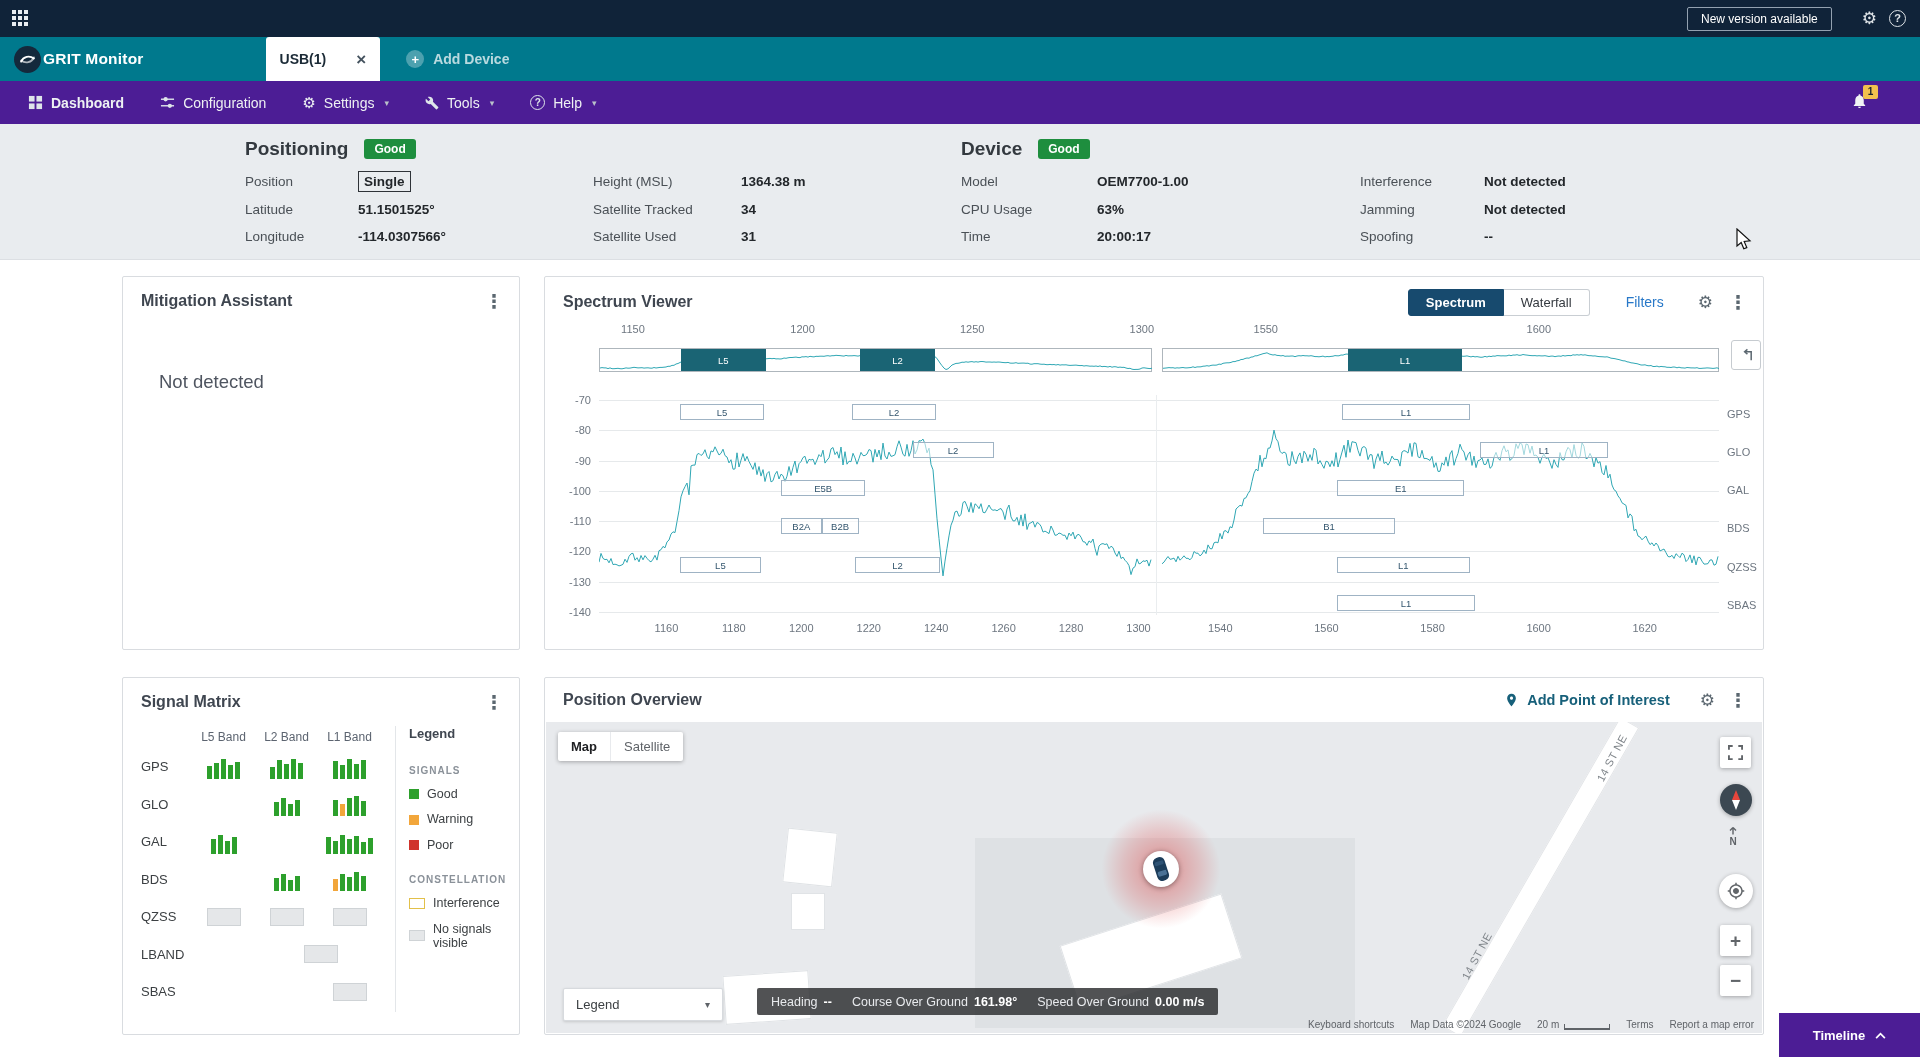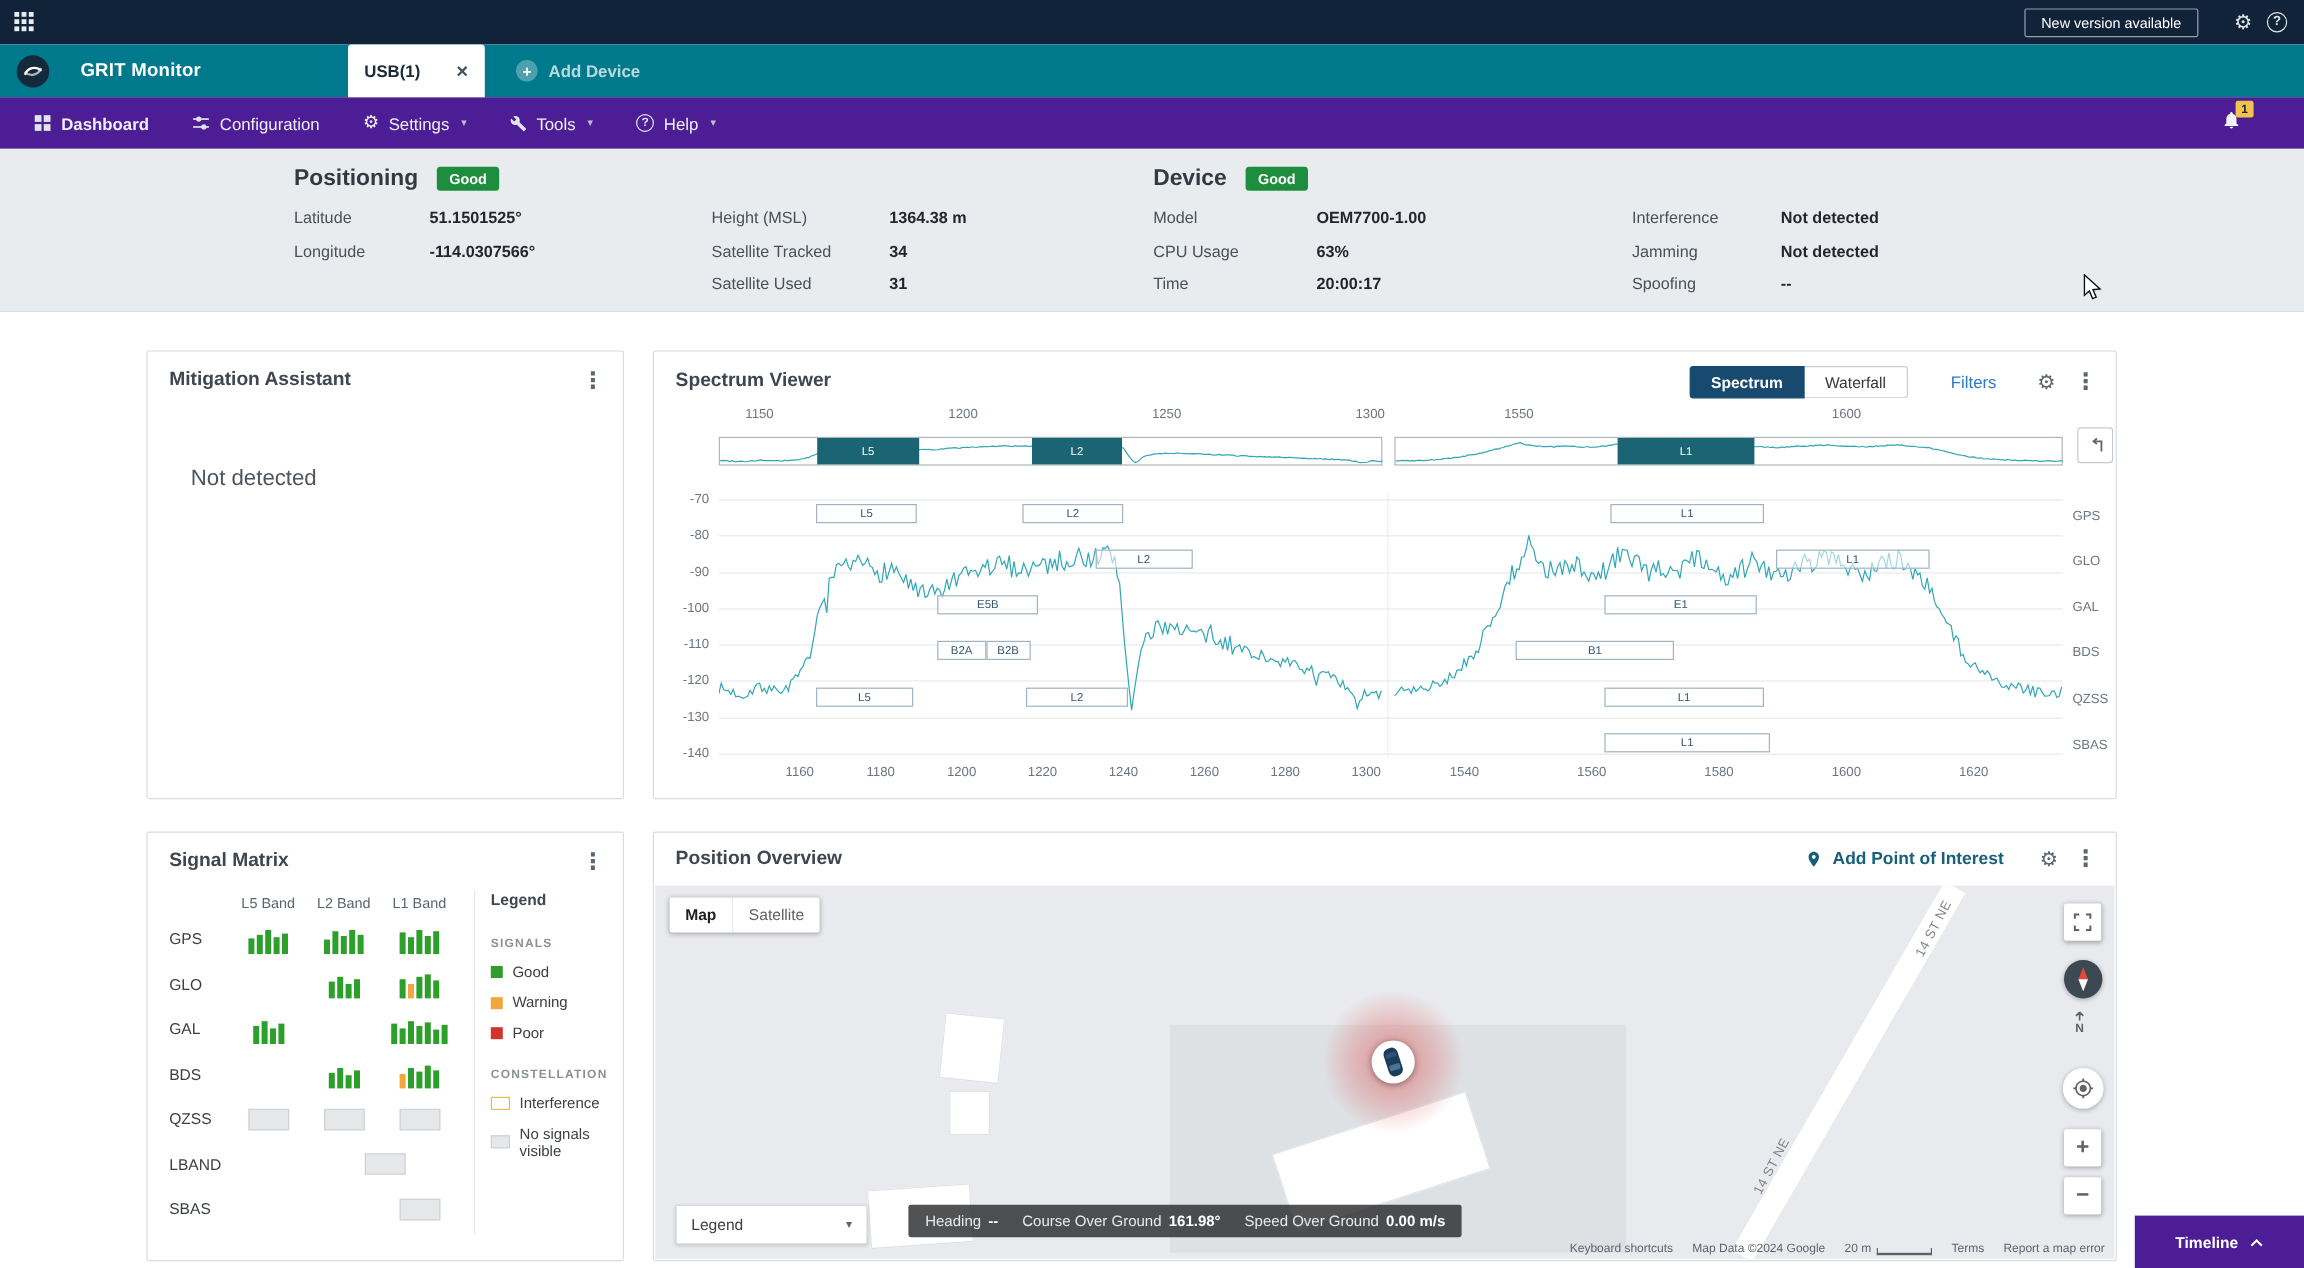--- a/index.html
+++ b/index.html
@@ -12,21 +12,21 @@
   .apps-grid { width:17px; height:17px; display:grid; grid-template-columns:repeat(3,4px); grid-template-rows:repeat(3,4px); gap:2px; cursor:pointer; }
   .apps-grid span { background:#e8edf2; }
   .topbar .spacer { flex:1; }
   .new-version-btn { border:1px solid #93a1b0; color:#fff; font-size:12px; padding:4px 13px; border-radius:2px; background:transparent; margin-right:18px; white-space:nowrap; }
   .topbar-icon { color:#dfe4e8; font-size:17px; margin-left:12px; line-height:1; }
   .qcircle { width:17px; height:17px; border:1.7px solid #dfe4e8; border-radius:50%; display:inline-flex; align-items:center; justify-content:center; font-size:11px; font-weight:bold; color:#dfe4e8; }
 
   
   .titlebar { height:44px; background:#00798D; display:flex; align-items:center; }
   .logo { width:27px; height:27px; background:#14293C; border-radius:50%; margin-left:14px; display:flex; align-items:center; justify-content:center; }
-  .app-name { color:#fff; font-size:15.5px; font-weight:bold; margin-left:26px; letter-spacing:.2px; }
+  .app-name { color:#fff; font-size:15.5px; font-weight:bold; margin-left:2px; letter-spacing:.2px; }
   .tab { margin-left:122px; height:44px; background:#fff; display:flex; align-items:center; padding:0 14px; border-radius:3px 3px 0 0; cursor:pointer; }
   .tab-text { font-size:14px; font-weight:bold; color:#1b2a36; }
   .tab-close { margin-left:30px; color:#44525e; font-size:17px; font-weight:bold; line-height:1; }
   .add-device { margin-left:26px; display:flex; align-items:center; gap:9px; cursor:pointer; }
   .plus-circle { width:18px; height:18px; border-radius:50%; background:rgba(255,255,255,.30); color:#fff; font-size:13px; font-weight:bold; display:flex; align-items:center; justify-content:center; }
   .add-device-label { color:rgba(255,255,255,.72); font-size:14px; font-weight:600; }
 
   
   .navbar { height:43px; background:#4c1d95; display:flex; align-items:center; padding-left:28px; gap:36px; }
   .nav-item { display:flex; align-items:center; gap:8px; color:#eef1f3; font-size:14px; cursor:pointer; }
@@ -46,21 +46,21 @@
   .frow { display:flex; align-items:center; height:27.5px; font-size:13.5px; }
   .flabel { color:#4a5056; }
   .fvalue { font-weight:bold; color:#23272b; }
   .fvalue.boxed { border:1.5px solid #2f3338; padding:0 5px; line-height:19px; }
   .pc1 { width:348px; } .pc1 .flabel { width:113px; }
   .pc2 { width:360px; } .pc2 .flabel { width:148px; }
   .dc1 { width:399px; } .dc1 .flabel { width:136px; }
   .dc2 { width:300px; } .dc2 .flabel { width:124px; }
 
   
-  .content { display:flex; gap:24px; padding:32px 156px 0 122px; }
+  .content { display:flex; gap:24px; padding:16px 156px 0 122px; }
   .col-left { width:398px; display:flex; flex-direction:column; gap:27px; }
   .col-right { width:1220px; display:flex; flex-direction:column; gap:27px; }
   .card { background:#fff; border:1px solid #D9DCE0; border-radius:2px; position:relative; }
   .card-header { display:flex; align-items:center; height:48px; padding:0 14px 0 18px; }
   .card-title { font-size:16px; font-weight:bold; color:#3F4650; }
   .kebab { color:#5B6770; font-size:19px; font-weight:bold; width:22px; text-align:center; cursor:pointer; line-height:1; }
   .hdr-gear { color:#5B6770; font-size:17px; cursor:pointer; line-height:1; }
 
   .card-mitigation { height:374px; }
   .mitigation-body { position:absolute; left:36px; top:94px; font-size:18.5px; color:#4F5560; }
@@ -244,20 +244,24 @@
   </div>
 
   <div class="statusstrip">
     <div class="sgroup1">
       <div class="sg-title-row">
         <span class="sg-title">Positioning</span>
         <span class="badge-good">Good</span>
       </div>
       <div class="sg-cols">
         <div class="pc1">
+            <div class="frow">
+              <span class="flabel">Position</span>
+              <span class="fvalue boxed">Single</span>
+            </div>
             <div class="frow">
               <span class="flabel">Latitude</span>
               <span class="fvalue">51.1501525°</span>
             </div>
             <div class="frow">
               <span class="flabel">Longitude</span>
               <span class="fvalue">-114.0307566°</span>
             </div>
           </div>
         <div class="pc2">

